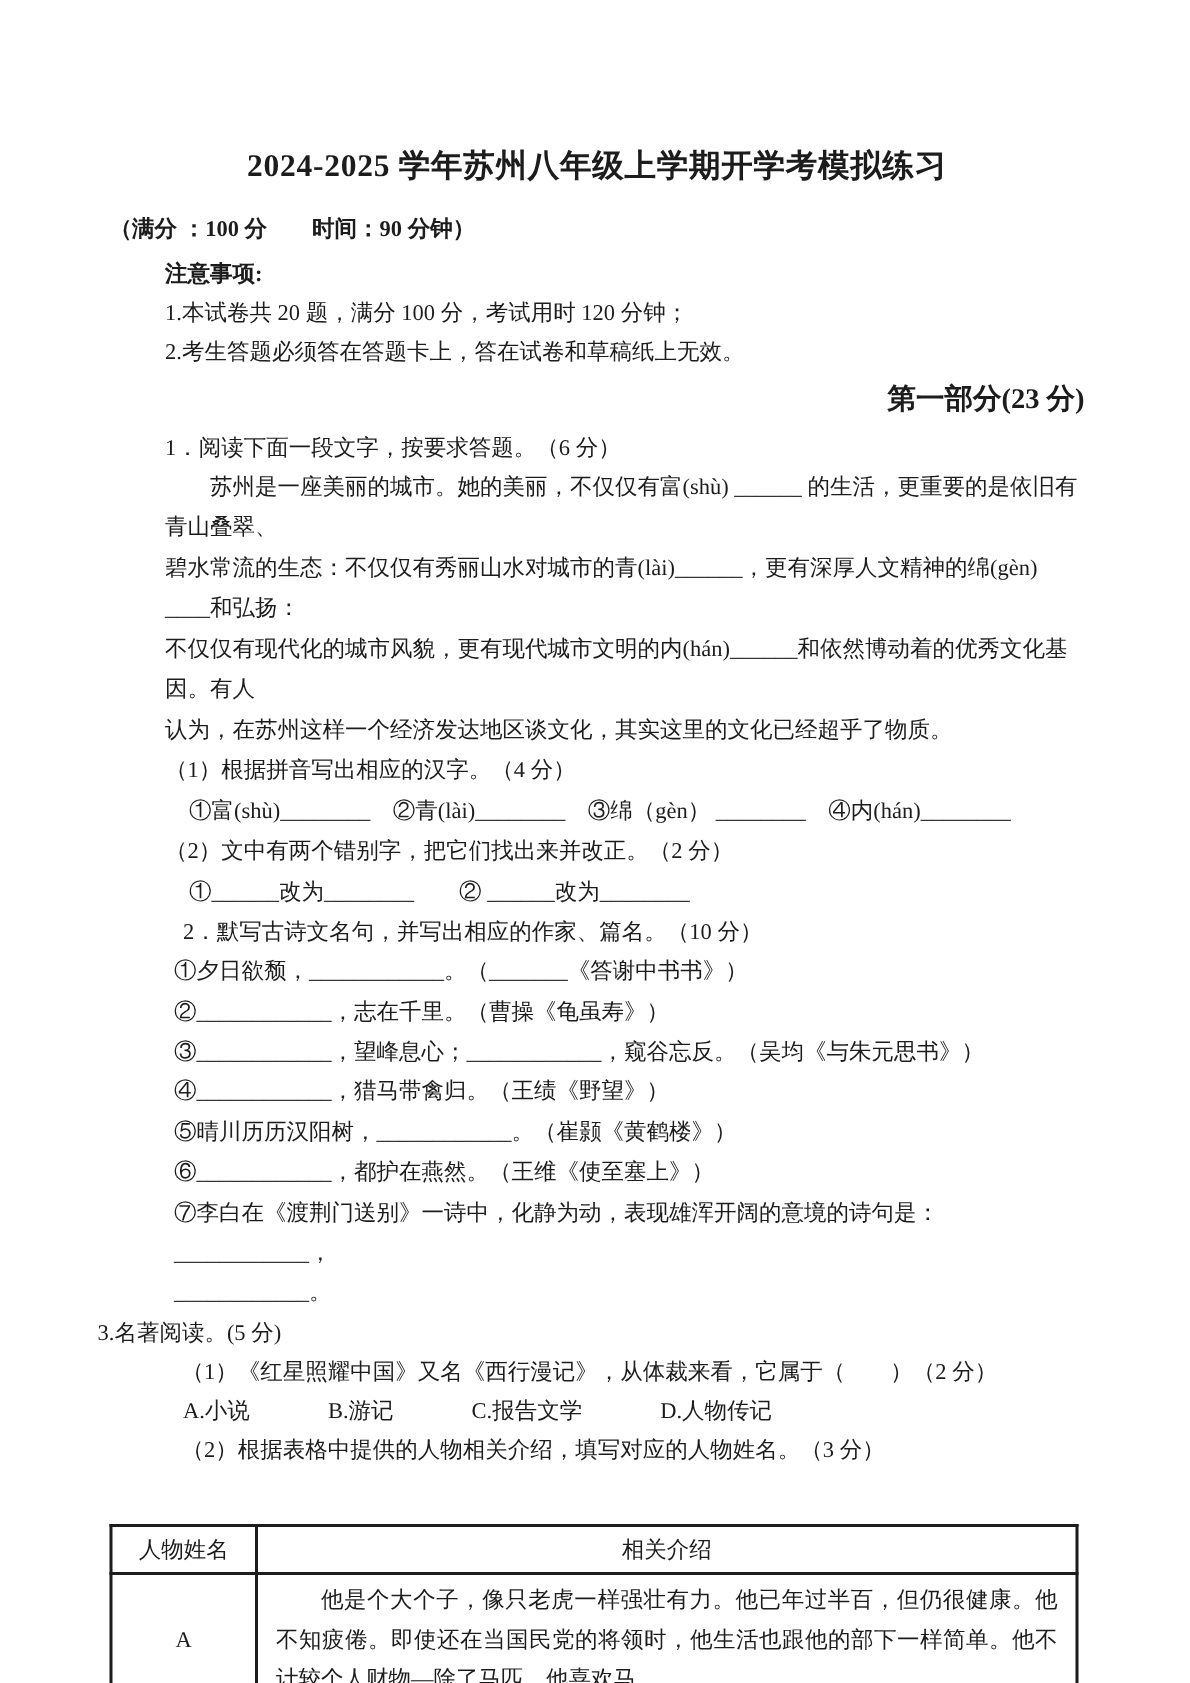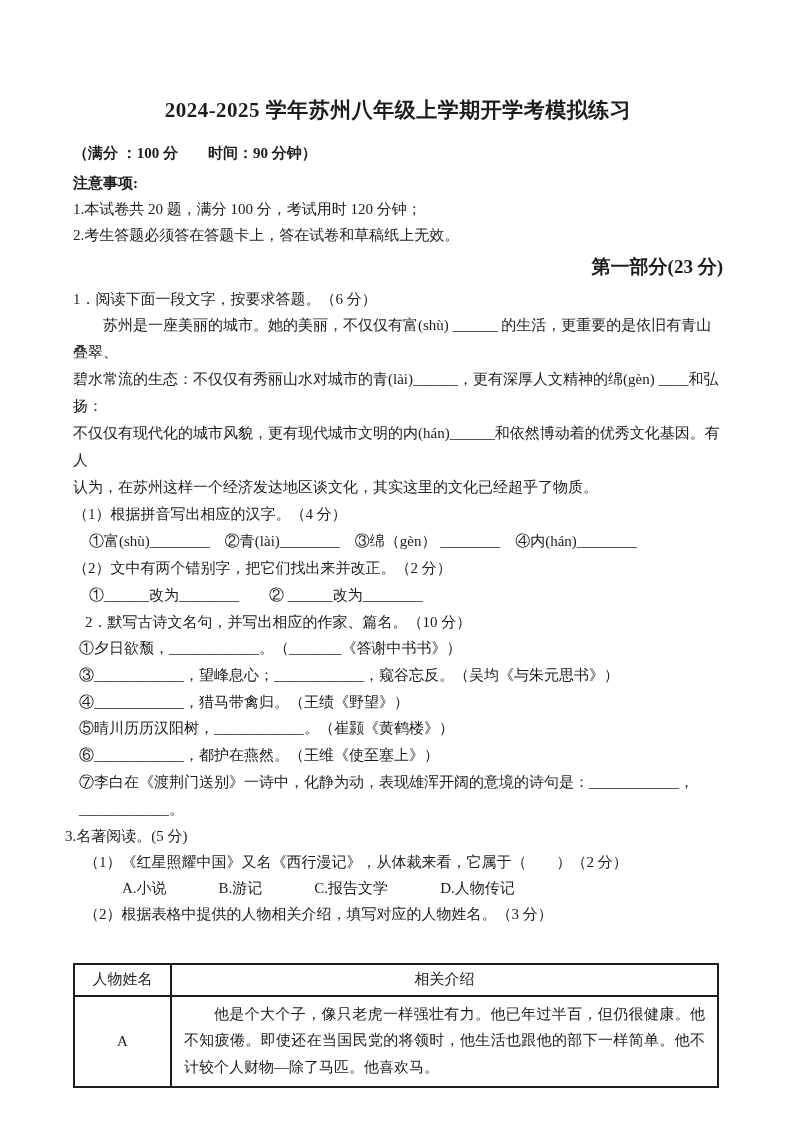--- a/index.html
+++ b/index.html
@@ -22,21 +22,21 @@
     line-height: 28px;
     letter-spacing: 0.5px;
   }
   .subtitle {
     font-size: 15px;
     font-weight: bold;
     text-align: left;
     line-height: 22px;
     margin-top: 18px;
   }
-  .line { line-height: 26px; }
+  .line { line-height: 26px; margin-left: 37px; }
   .bold { font-weight: bold; }
   .notice-heading { margin-top: 6px; }
   .part-heading {
     font-size: 19px;
     font-weight: bold;
     text-align: right;
     line-height: 30px;
     margin: 4px 0;
   }
   .passage { line-height: 27px; }
@@ -99,20 +99,21 @@
   <div class="line passage">不仅仅有现代化的城市风貌，更有现代城市文明的内(hán)______和依然博动着的优秀文化基因。有人</div>
   <div class="line passage">认为，在苏州这样一个经济发达地区谈文化，其实这里的文化已经超乎了物质。</div>
 
   <div class="line">（1）根据拼音写出相应的汉字。（4 分）</div>
   <div class="line blanks">①富(shù)________　②青(lài)________　③绵（gèn） ________　④内(hán)________</div>
   <div class="line">（2）文中有两个错别字，把它们找出来并改正。（2 分）</div>
   <div class="line blanks">①______改为________　　② ______改为________</div>
 
   <div class="line q2-intro">2．默写古诗文名句，并写出相应的作家、篇名。（10 分）</div>
   <div class="line q2-line">①夕日欲颓，____________。（_______《答谢中书书》）</div>
+  <div class="line q2-line">②____________，志在千里。（曹操《龟虽寿》）</div>
   <div class="line q2-line">③____________，望峰息心；____________，窥谷忘反。（吴均《与朱元思书》）</div>
   <div class="line q2-line">④____________，猎马带禽归。（王绩《野望》）</div>
   <div class="line q2-line">⑤晴川历历汉阳树，____________。（崔颢《黄鹤楼》）</div>
   <div class="line q2-line">⑥____________，都护在燕然。（王维《使至塞上》）</div>
   <div class="line q2-line">⑦李白在《渡荆门送别》一诗中，化静为动，表现雄浑开阔的意境的诗句是：____________，</div>
   <div class="line q2-line">____________。</div>
 
   <div class="line q3-intro">3.名著阅读。(5 分)</div>
   <div class="line q3-sub">（1）《红星照耀中国》又名《西行漫记》，从体裁来看，它属于（　　）（2 分）</div>
   <div class="options">

